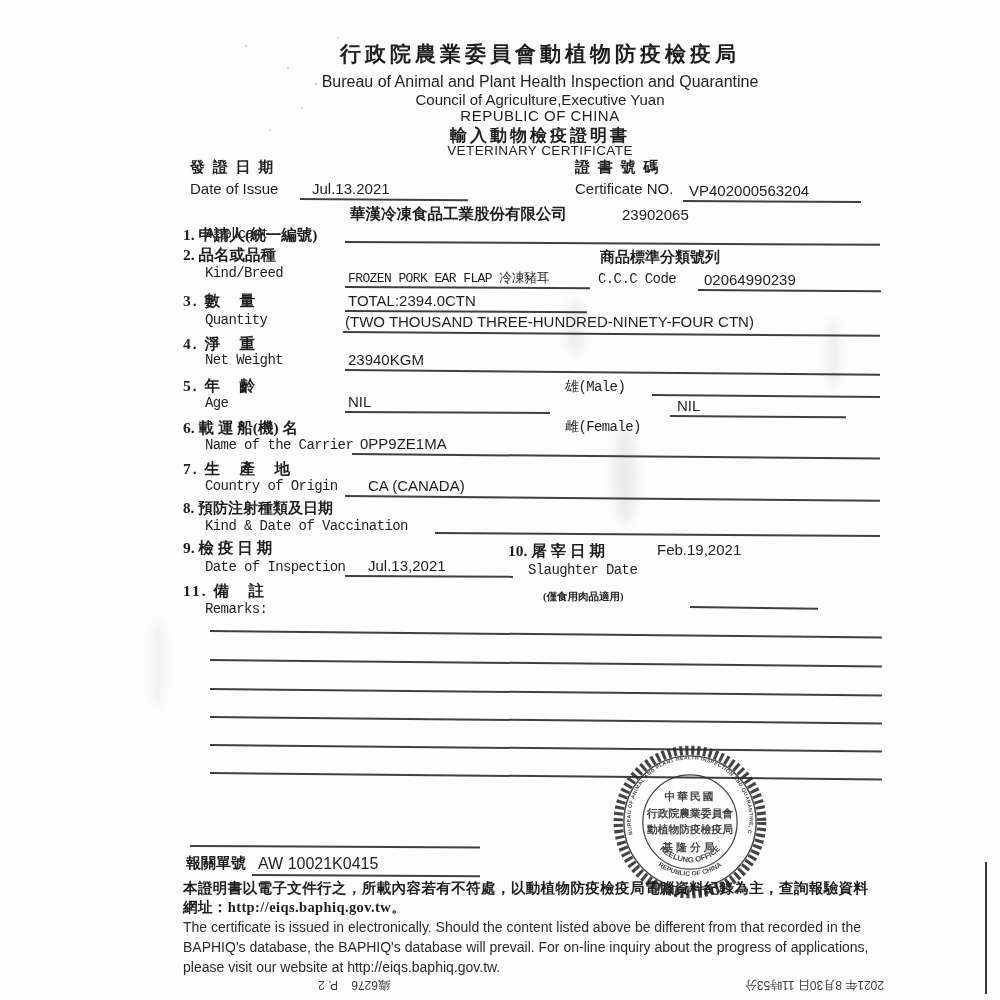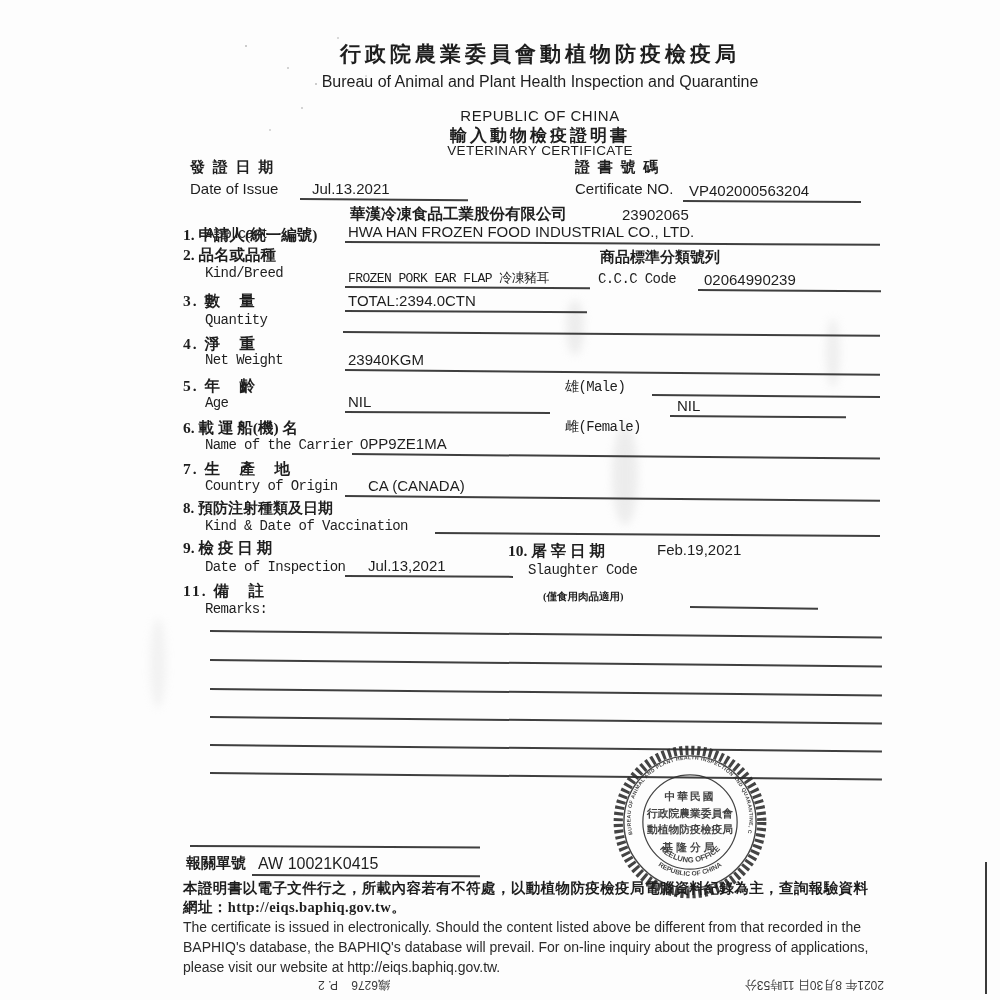--- a/index.html
+++ b/index.html
@@ -23,54 +23,55 @@
 
   <div class="abs" style="left:245px;top:45px;width:2px;height:2px;background:#9a9a9a;border-radius:50%;opacity:.65;
               box-shadow:42px 22px 0 #a8a8a8,70px 38px 0 #9a9a9a,56px 62px 0 #ababab,92px -8px 0 #b5b5b5,24px 84px 0 #b5b5b5,120px 30px 0 #c0c0c0;"></div>
   <div class="smudge" style="left:566px;top:300px;width:18px;height:55px;opacity:.45;"></div>
   <div class="smudge" style="left:612px;top:425px;width:26px;height:100px;opacity:.45;"></div>
   <div class="smudge" style="left:826px;top:318px;width:14px;height:70px;opacity:.4;"></div>
   <div class="smudge" style="left:150px;top:618px;width:16px;height:90px;opacity:.3;"></div>
 
   <div class="abs zh" style="left:250px;top:40px;width:580px;text-align:center;font-size:21px;letter-spacing:4px;">行政院農業委員會動植物防疫檢疫局</div>
   <div class="abs sans" style="left:250px;top:73px;width:580px;text-align:center;font-size:16px;">Bureau of Animal and Plant Health Inspection and Quarantine</div>
+  <div class="abs sans" style="left:250px;top:91px;width:580px;text-align:center;font-size:15px;">Council of Agriculture,Executive Yuan</div>
   <div class="abs sans" style="left:250px;top:107px;width:580px;text-align:center;font-size:15px;letter-spacing:.5px;">REPUBLIC OF CHINA</div>
   <div class="abs zh" style="left:250px;top:124px;width:580px;text-align:center;font-size:17px;letter-spacing:3px;">輸入動物檢疫證明書</div>
   <div class="abs sans" style="left:250px;top:143px;width:580px;text-align:center;font-size:13.5px;letter-spacing:.4px;">VETERINARY CERTIFICATE</div>
 
   <div class="abs zh" style="left:190px;top:158px;font-size:15px;letter-spacing:2px;">發  證  日  期</div>
   <div class="abs sans" style="left:190px;top:180px;font-size:15px;">Date of Issue</div>
   <div class="abs sans" style="left:312px;top:180px;font-size:15px;text-align:center;">Jul.13.2021</div>
   <div class="rule" style="left:300px;top:198px;width:168px;transform:rotate(.4deg);"></div>
 
   <div class="abs zh" style="left:575px;top:158px;font-size:15px;letter-spacing:2px;">證  書  號  碼</div>
   <div class="abs sans" style="left:575px;top:180px;font-size:15px;">Certificate NO.</div>
   <div class="abs sans" style="left:689px;top:182px;font-size:15px;">VP402000563204</div>
   <div class="rule" style="left:683px;top:200px;width:178px;transform:rotate(.3deg);"></div>
 
   <div class="abs zh" style="left:183px;top:202px;font-size:15.5px;margin-top:23px;">1. 申請人(統一編號)</div>
   <div class="abs zh" style="left:350px;top:204px;font-size:15.5px;font-weight:600;">華漢冷凍食品工業股份有限公司</div>
   <div class="abs sans" style="left:622px;top:206px;font-size:15px;">23902065</div>
   <div class="abs sans" style="left:205px;top:224px;font-size:15px;">Applicant</div>
-  <div class="abs sans" style="left:348px;top:223px;font-size:15px;">HWA HAN FROZEN FOOD INDUSTRIAL CO., LTD.</div>
   <div class="rule" style="left:345px;top:241px;width:535px;transform:rotate(.3deg);"></div>
 
   <div class="abs zh" style="left:183px;top:245px;font-size:15.5px;">2. 品名或品種</div>
   <div class="abs zh" style="left:600px;top:248px;font-size:15px;">商品標準分類號列</div>
   <div class="abs mono" style="left:205px;top:265px;font-size:14px;text-align:right;">Kind/Breed</div>
   <div class="abs mono" style="left:348px;top:269px;font-size:13px;">FROZEN PORK EAR FLAP 冷凍豬耳</div>
   <div class="rule" style="left:345px;top:286px;width:245px;transform:rotate(.3deg);"></div>
   <div class="abs mono" style="left:598px;top:271px;font-size:14px;">C.C.C Code</div>
   <div class="abs sans" style="left:704px;top:271px;font-size:15px;">02064990239</div>
   <div class="rule" style="left:698px;top:289px;width:183px;transform:rotate(.4deg);"></div>
 
   <div class="abs zh" style="left:183px;top:291px;font-size:15.5px;letter-spacing:2px;">3. 數　量</div>
   <div class="abs sans" style="left:348px;top:292px;font-size:15px;">TOTAL:2394.0CTN</div>
   <div class="rule" style="left:345px;top:310px;width:242px;transform:rotate(.3deg);"></div>
   <div class="abs mono" style="left:205px;top:312px;font-size:14px;">Quantity</div>
+  <div class="abs sans" style="left:345px;top:313px;font-size:15px;">(TWO THOUSAND THREE-HUNDRED-NINETY-FOUR CTN)</div>
   <div class="rule" style="left:343px;top:331px;width:537px;transform:rotate(.4deg);"></div>
 
   <div class="abs zh" style="left:183px;top:334px;font-size:15.5px;letter-spacing:2px;">4. 淨　重</div>
   <div class="abs mono" style="left:205px;top:352px;font-size:14px;text-align:right;">Net Weight</div>
   <div class="abs sans" style="left:348px;top:351px;font-size:15px;">23940KGM</div>
   <div class="rule" style="left:345px;top:369px;width:535px;transform:rotate(.5deg);"></div>
 
   <div class="abs zh" style="left:183px;top:376px;font-size:15.5px;letter-spacing:2px;">5. 年　齡</div>
   <div class="abs mono" style="left:565px;top:378px;font-size:14px;">雄(Male)</div>
   <div class="rule" style="left:652px;top:394px;width:228px;transform:rotate(.5deg);"></div>
@@ -94,21 +95,21 @@
   <div class="abs zh" style="left:183px;top:499px;font-size:15px;">8. 預防注射種類及日期</div>
   <div class="abs mono" style="left:205px;top:518px;font-size:14px;">Kind &amp; Date of Vaccination</div>
   <div class="rule" style="left:435px;top:532px;width:445px;transform:rotate(.4deg);"></div>
 
   <div class="abs zh" style="left:183px;top:538px;font-size:15.5px;">9. 檢 疫 日 期</div>
   <div class="abs zh" style="left:508px;top:541px;font-size:15.5px;">10. 屠 宰 日 期</div>
   <div class="abs sans" style="left:657px;top:541px;font-size:15px;">Feb.19,2021</div>
   <div class="abs mono" style="left:205px;top:559px;font-size:14px;">Date of Inspection</div>
   <div class="abs sans" style="left:368px;top:557px;font-size:15px;">Jul.13,2021</div>
   <div class="rule" style="left:345px;top:575px;width:168px;transform:rotate(.3deg);"></div>
-  <div class="abs mono" style="left:528px;top:562px;font-size:14px;">Slaughter Code</div>
+  <div class="abs mono" style="left:528px;top:562px;font-size:14px;">Slaughter Date</div>
 
   <div class="abs zh" style="left:183px;top:581px;font-size:15.5px;letter-spacing:2px;">11. 備　註</div>
   <div class="abs zh" style="left:543px;top:590px;font-size:10.5px;">(僅食用肉品適用)</div>
   <div class="abs mono" style="left:205px;top:601px;font-size:14px;">Remarks:</div>
   <div class="rule" style="left:690px;top:606px;width:128px;transform:rotate(.8deg);"></div>
 
   <div class="rule" style="left:210px;top:630px;width:672px;transform:rotate(.55deg);"></div>
   <div class="rule" style="left:210px;top:659px;width:672px;transform:rotate(.55deg);"></div>
   <div class="rule" style="left:210px;top:688px;width:672px;transform:rotate(.55deg);"></div>
   <div class="rule" style="left:210px;top:716px;width:672px;transform:rotate(.55deg);"></div>

